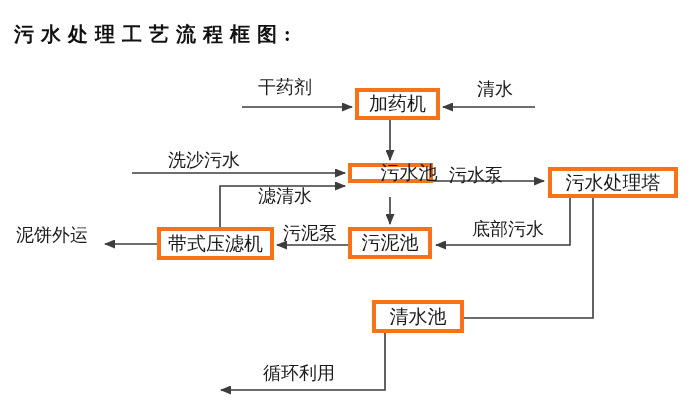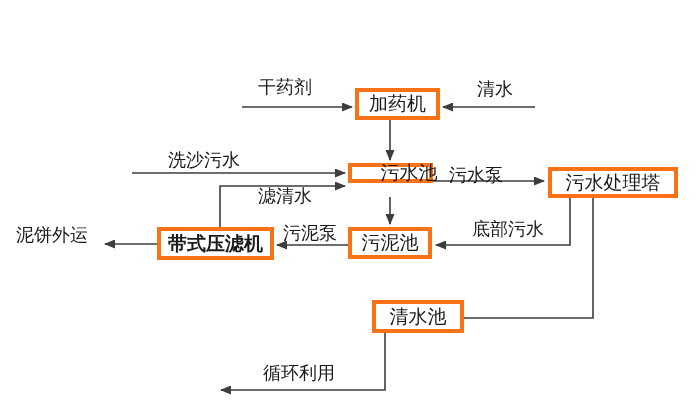--- a/index.html
+++ b/index.html
@@ -41,21 +41,21 @@
     align-items: center;
     justify-content: center;
     font-size: 19px;
     color: #1a1a1a;
     white-space: nowrap;
   }
   .n-dosing   { left: 355px; top:  88px; width:  85px; height: 32px; }
   .n-sewage   { left: 348px; top: 163px; width:  85px; height: 20px; padding-left: 37px; }
   .n-tower    { left: 548px; top: 167px; width: 130px; height: 31px; }
   .n-sludge   { left: 348px; top: 227px; width:  84px; height: 32px; }
-  .n-belt     { left: 157px; top: 227px; width: 117px; height: 33px; font-weight: bold; }
+  .n-belt     { left: 157px; top: 227px; width: 117px; height: 33px; }
   .n-clean    { left: 340px; top: 300px; width:  92px; height: 33px; margin-left: 32px; }
   .edge-label {
     position: absolute;
     font-size: 18px;
     line-height: 1;
     color: #1a1a1a;
     white-space: nowrap;
   }
   .l-dry      { left: 258px; top:  78px; }
   .l-clean    { left: 477px; top:  80px; }
@@ -65,20 +65,21 @@
   .l-bottom   { left: 472px; top: 220px; }
   .l-slpump   { left: 283px; top: 224px; }
   .l-mudcake  { left:  16px; top: 226px; }
   .l-recycle  { left: 263px; top: 364px; }
 </style>
 </head>
 <body>
 
 <div class="stage">
 
+  <div class="doc-title">污水处理工艺流程框图:</div>
 
   <svg class="edge-layer" viewBox="0 0 700 420" xmlns="http://www.w3.org/2000/svg">
     <defs>
       <marker id="arrow" markerWidth="11" markerHeight="9" refX="10" refY="4.5" orient="auto" markerUnits="userSpaceOnUse">
         <path d="M0,0 L11,4.5 L0,9 Z" fill="#3d3d3d"></path>
       </marker>
     </defs>
     <g stroke="#3d3d3d" stroke-width="1.6" fill="none">
       <path d="M242,107 H352" marker-end="url(#arrow)"></path>
       <path d="M535,107 H443" marker-end="url(#arrow)"></path>

